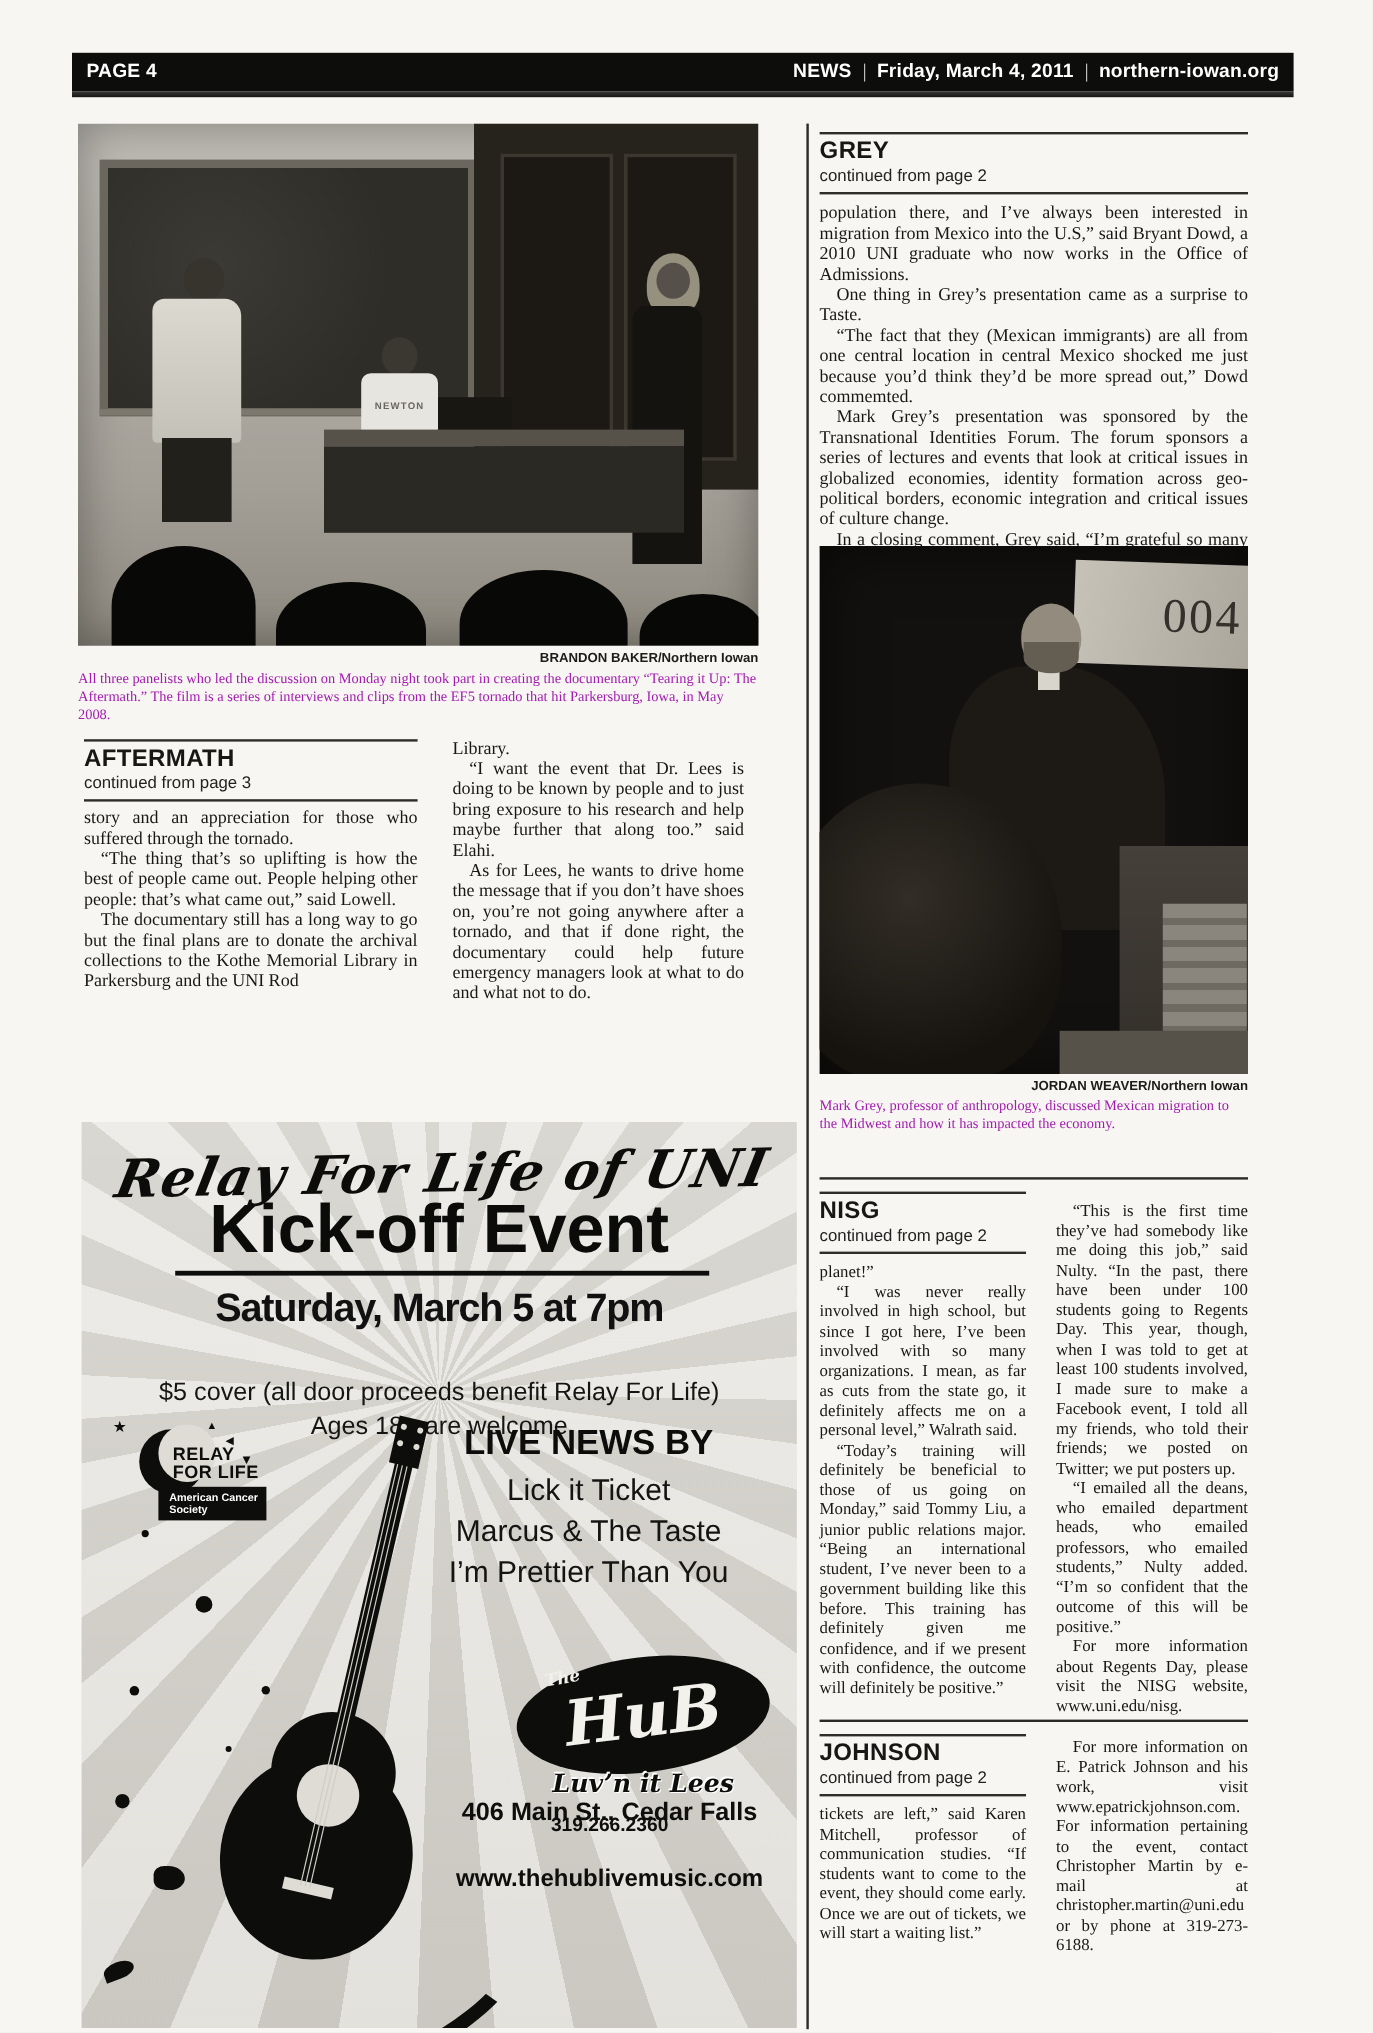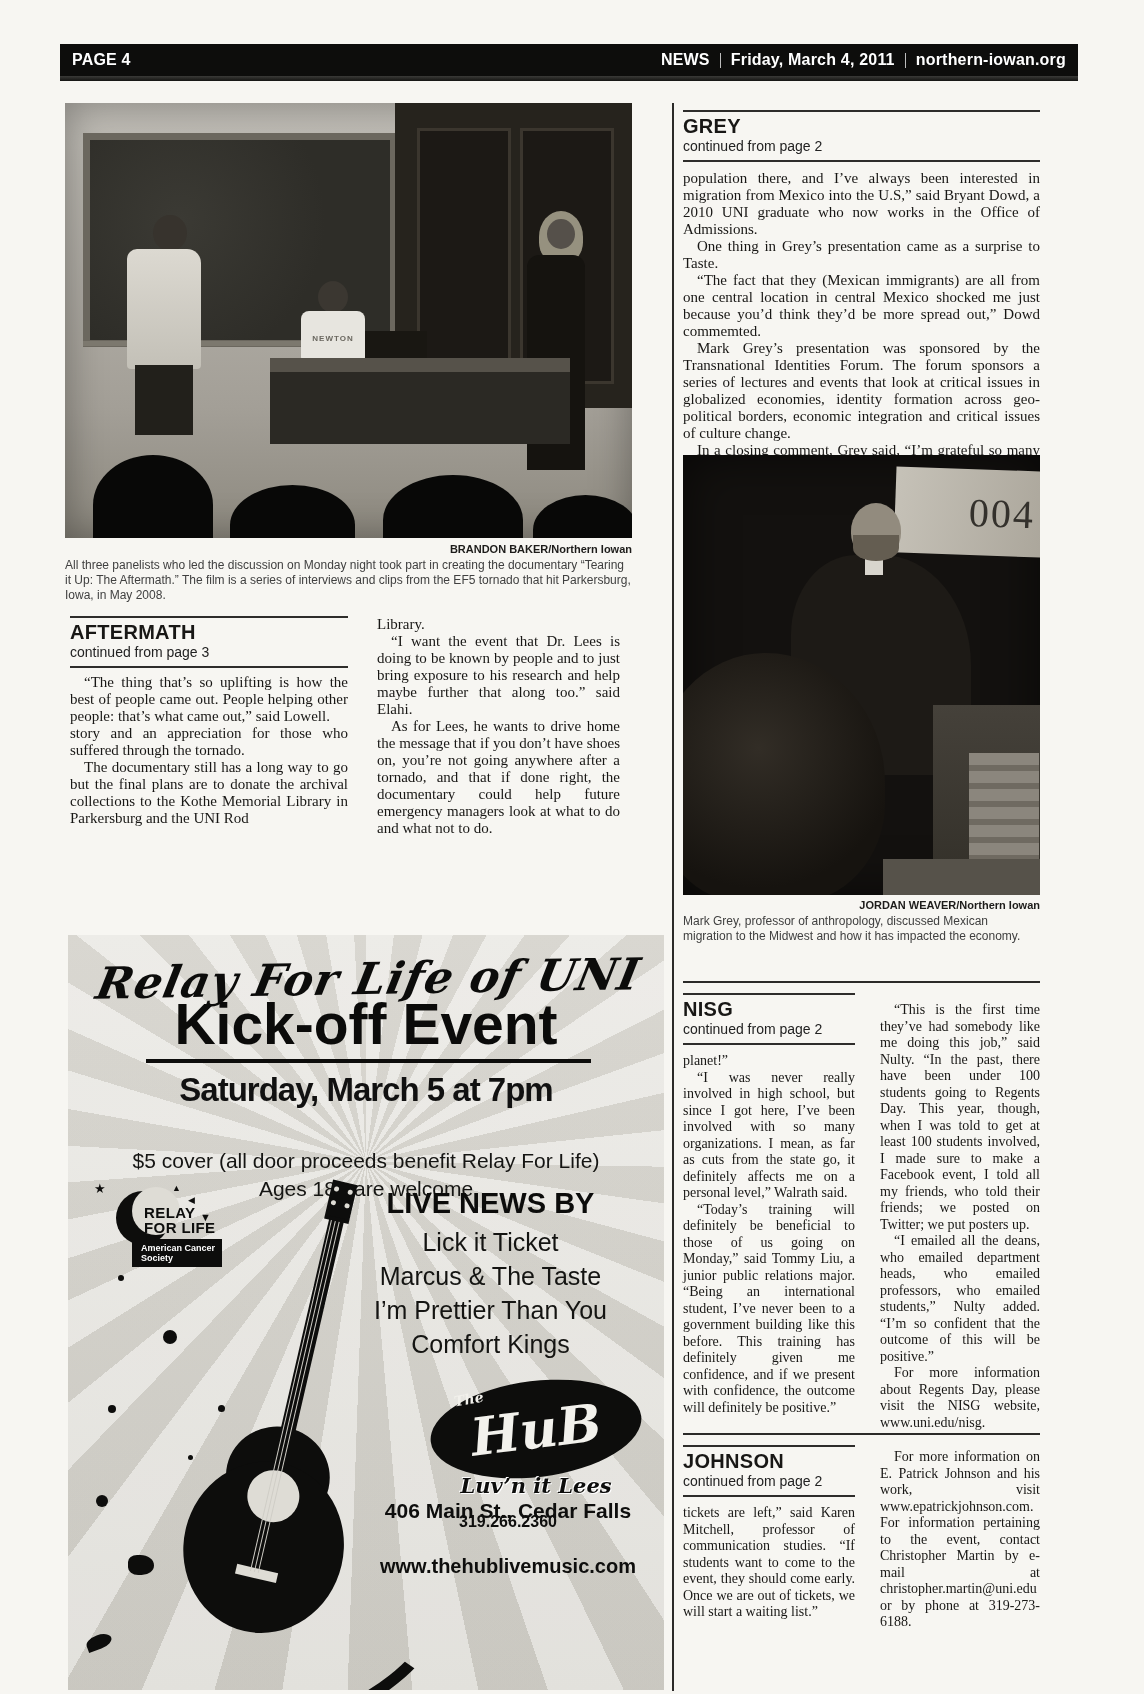--- a/index.html
+++ b/index.html
@@ -25,21 +25,21 @@
 
   
   .body{ text-align:justify;}
   .body p{margin:0;}
   .bp{font-size:15px;line-height:17px;}
   .bp-sm{font-size:14px;line-height:16.5px;}
   .ind{text-indent:14px;}
   .mt8{margin-top:8px;}
 
   .credit{font-family:"Liberation Sans",sans-serif;font-weight:bold;font-size:11px;color:#1d1c1a;text-align:right;}
-  .caption{font-family:Liberation Sans, sans-serif;font-size:12px;line-height:15px;color:#404040;}
+  .caption{font-family:Liberation Serif, serif;font-size:12px;line-height:15px;color:#a21caf;}
 
   
   .photo1{left:65px;top:103px;width:567px;height:435px;background:linear-gradient(#c1beb7,#a39f97 70%,#8d897f);
     overflow:hidden;box-shadow:inset 0 0 40px rgba(0,0,0,.35);}
   .blackboard{left:18px;top:30px;width:300px;height:200px;background:
       radial-gradient(circle at 30% 40%, #3b3a34, #2e2d28 60%);border:7px solid #6b675e;}
   .chalktray{left:18px;top:238px;width:314px;height:5px;background:#7c786e;}
   .doors{left:330px;top:0;width:237px;height:305px;background:#26231d;}
   .doorpanel{background:#1c1915;border:3px solid #3b362e;}
   .dp1{left:352px;top:25px;width:88px;height:250px;}
@@ -188,22 +188,22 @@
   <div class="abs credit" style="left:65px;top:543px;width:567px;">BRANDON BAKER/Northern Iowan</div>
   <div class="abs caption" style="left:65px;top:558px;width:567px;">All three panelists who led the discussion on Monday night took part in creating the documentary “Tearing it Up: The Aftermath.” The film is a series of interviews and clips from the EF5 tornado that hit Parkersburg, Iowa, in May 2008.</div>
 
   <div class="abs" style="left:70px;top:616px;width:278px;">
     <div class="story-head">
       <div class="story-title">AFTERMATH</div>
       <div class="story-cont">continued from page 3</div>
     </div>
   </div>
   <div class="abs body" style="left:70px;top:674px;width:278px;">
+    <p class="bp">story and an appreciation for those who suffered through the tornado.</p>
     <p class="bp ind">“The thing that’s so uplifting is how the best of people came out. People helping other people: that’s what came out,” said Lowell.</p>
-    <p class="bp">story and an appreciation for those who suffered through the tornado.</p>
     <p class="bp ind">The documentary still has a long way to go but the final plans are to donate the archival collections to the Kothe Memorial Library in Parkersburg and the UNI Rod</p>
   </div>
   <div class="abs body" style="left:377px;top:616px;width:243px;">
     <p class="bp">Library.</p>
     <p class="bp ind">“I want the event that Dr. Lees is doing to be known by people and to just bring exposure to his research and help maybe further that along too.” said Elahi.</p>
     <p class="bp ind">As for Lees, he wants to drive home the message that if you don’t have shoes on, you’re not going anywhere after a tornado, and that if done right, the documentary could help future emergency managers look at what to do and what not to do.</p>
   </div>
 
   <div class="abs" style="left:683px;top:110px;width:357px;">
     <div class="story-head">
@@ -287,21 +287,20 @@
         <div>FOR LIFE</div>
       </div>
       <div class="abs rfl-acs">American Cancer Society</div>
     </div>
 
     <div class="abs live">LIVE NEWS BY</div>
     <div class="abs bands">
       <div>Lick it Ticket</div>
       <div>Marcus &amp; The Taste</div>
       <div>I’m Prettier Than You</div>
-      <div>Comfort Kings</div>
     </div>
 
     <div class="abs hub">
       <div class="abs hub-ellipse">
         <span>HuB</span>
       </div>
       <div class="abs hub-the">The</div>
       <div class="abs hub-tag">Luv’n it Lees</div>
     </div>
 

